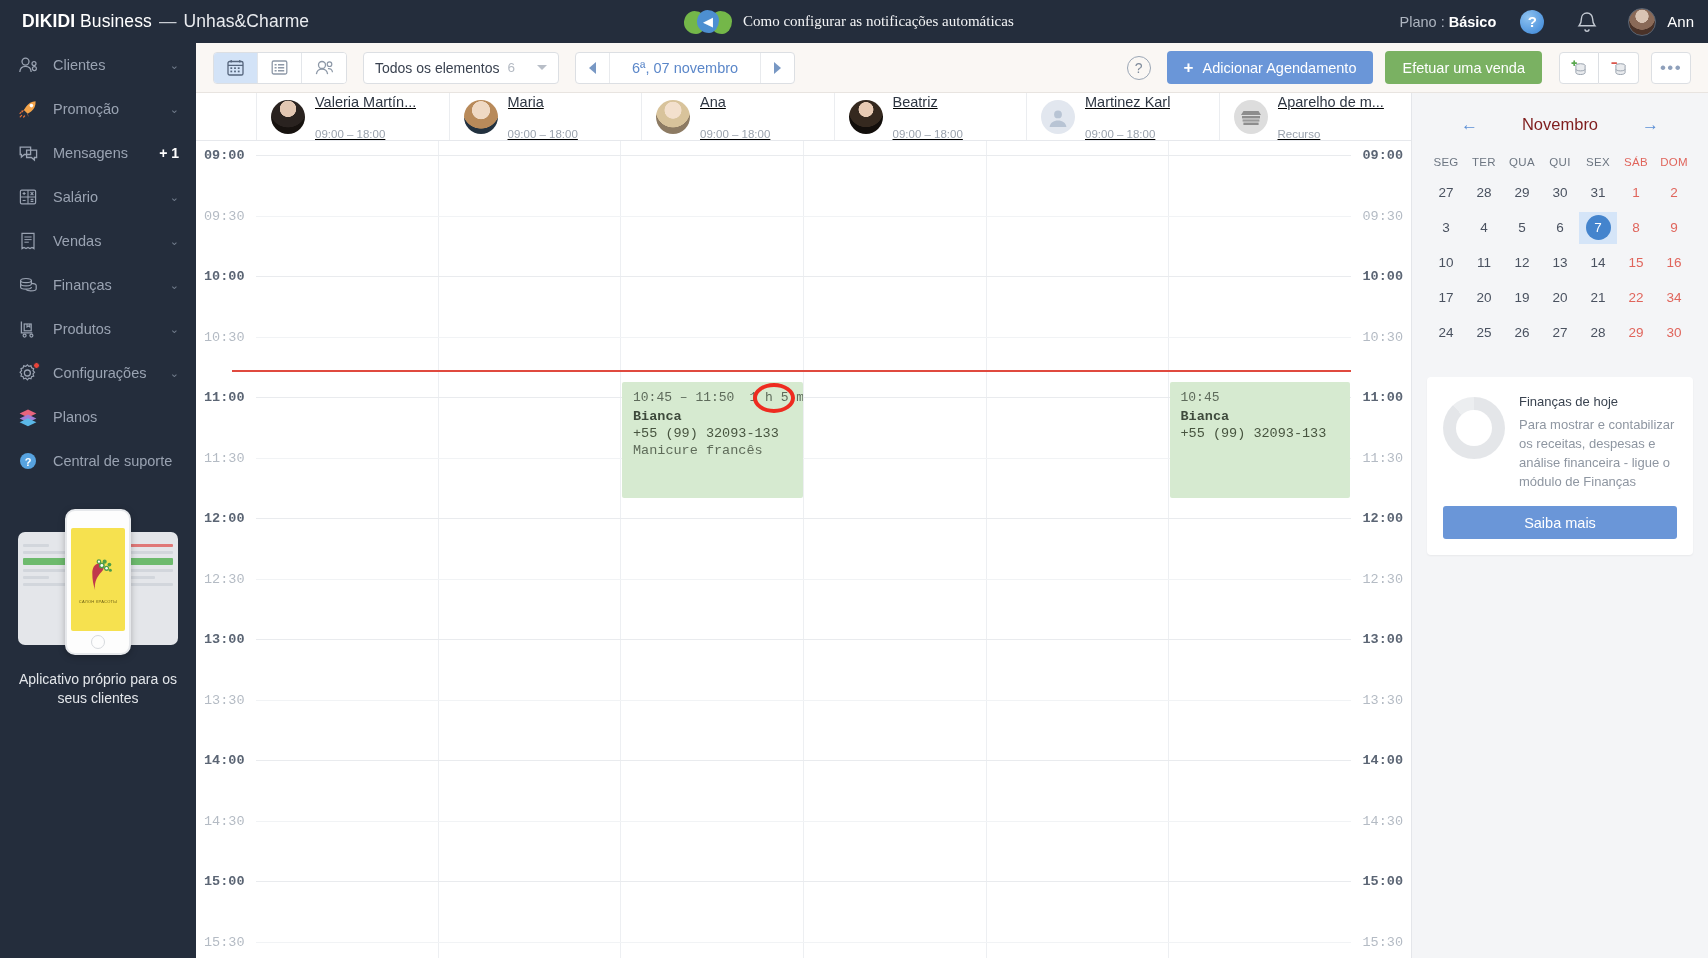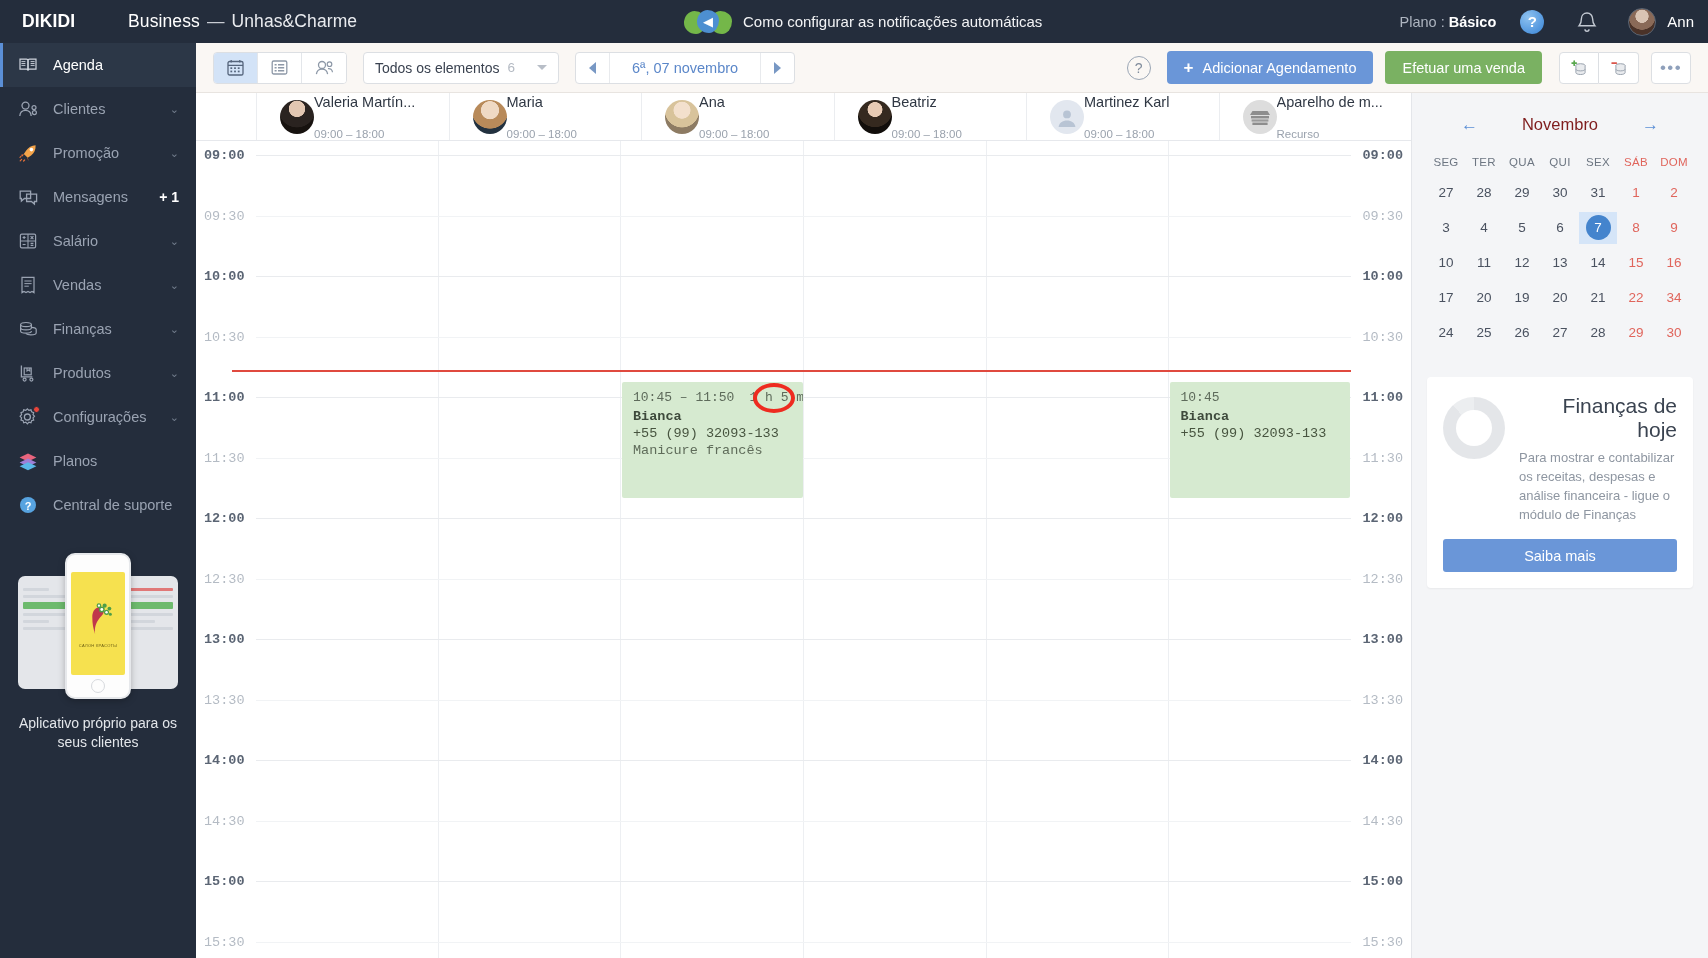--- a/index.html
+++ b/index.html
@@ -11,35 +11,35 @@
   body { position: relative; }
 
   
   .topbar {
     position: absolute; left: 0; top: 0; width: 1708px; height: 43px;
     background: #242d3c; display: flex; align-items: center;
     color: #ffffff; z-index: 40;
   }
   .brand { padding-left: 22px; font-size: 17.5px; letter-spacing: .1px; white-space: nowrap; }
   .brand .b-strong { font-weight: bold; }
-  .brand .b-light { font-weight: normal; margin-left: 48px; }
+  .brand .b-light { font-weight: normal; }
   .brand .b-dash { color: #c9cdd4; margin: 0 7px; }
   .brand .b-company { color: #e9ebef; }
 
   .promo-center {
     position: absolute; left: 684px; top: 0; height: 43px;
     display: flex; align-items: center; gap: 11px; cursor: pointer;
   }
   .promo-blobs { position: relative; width: 48px; height: 24px; }
   .blob { position: absolute; width: 22px; height: 23px; border-radius: 48% 52% 45% 55% / 52% 45% 55% 48%; }
   .blob.g1 { left: 0;  top: 1px; background: #74b749; }
   .blob.b  { left: 13px; top: 0; background: #4d8fd1; z-index: 3; }
   .blob.g2 { left: 26px; top: 1px; background: #74b749; }
   .blob-i { position: absolute; color: #fff; font-size: 13px; left: 50%; top: 50%; transform: translate(-50%,-50%); }
-  .promo-text { font-size: 15px; color: #f2f3f5; white-space: nowrap; }
+  .promo-text { font-size: 15px; color: #f2f3f5; white-space: nowrap; font-family: Liberation Serif, serif; }
 
   .topbar-right {
     position: absolute; right: 0; top: 0; height: 43px;
     display: flex; align-items: center; gap: 0px; padding-right: 14px;
   }
   .plan-label { font-size: 14.5px; color: #aeb5c0; margin-right: 24px; white-space: nowrap; }
   .plan-label b { color: #ffffff; }
   .help-circle {
     width: 24px; height: 24px; border-radius: 50%;
     background: radial-gradient(circle at 34% 30%, #8ec2f0, #4d93dd 75%);
@@ -165,21 +165,21 @@
   .dots3 { color: #8fa0bb; font-size: 17px; letter-spacing: 1.4px; line-height: 1; }
 
   
   .staff-header {
     position: absolute; left: 196px; top: 93px; width: 1215px; height: 48px;
     background: #ffffff; border-bottom: 1px solid #e6e8ec; display: flex; z-index: 15;
   }
   .staff-gutter { width: 60px; flex: 0 0 60px; }
   .staff-col {
     flex: 1 1 0; min-width: 0; display: flex; align-items: center;
-    border-left: 1px solid #ebedf0; padding-left: 23px; gap: 0; cursor: pointer;
+    border-left: 1px solid #ebedf0; padding-left: 14px; gap: 10px; cursor: pointer; text-decoration: underline;
   }
   .staff-av {
     width: 34px; height: 34px; border-radius: 50%; flex: 0 0 34px; overflow: hidden;
     background: #e7e9ed; position: relative;
   }
   .av-1 { background: radial-gradient(circle at 50% 26%, #e2c7b2 0 26%, #2a2320 28% 60%, #17120f 62% 100%); }
   .av-2 { background: radial-gradient(circle at 50% 30%, #efd9c4 0 30%, #b88a5a 32% 62%, #22313f 64% 100%); }
   .av-3 { background: radial-gradient(circle at 50% 30%, #f3e0cd 0 28%, #d8c39b 30% 58%, #8d7b63 60% 100%); }
   .av-4 { background: radial-gradient(circle at 50% 28%, #e8cbb4 0 24%, #35291f 26% 58%, #120e0b 60% 100%); }
   .av-empty { background: #e2e7ef; }
@@ -260,21 +260,21 @@
   .fin-top { display: flex; gap: 14px; }
   .donut {
     width: 62px; height: 62px; flex: 0 0 62px; border-radius: 50%;
     background: conic-gradient(#e4e6e9 0 88%, #eceef0 88% 100%);
     position: relative; margin-top: 3px;
   }
   .donut::after {
     content: ""; position: absolute; left: 50%; top: 50%; transform: translate(-50%,-50%);
     width: 36px; height: 36px; border-radius: 50%; background: #fff;
   }
-  .fin-title { font-size: 21px; color: #3a4350; text-align: right; }
+  .fin-title { font-size: 13px; color: #3a4350; }
   .fin-desc { font-size: 13px; color: #8e96a1; line-height: 1.45; margin-top: 7px; }
   .fin-btn {
     margin-top: 15px; width: 100%; height: 33px; background: #6a96d8; color: #fff;
     border: none; border-radius: 3px; font-size: 14.5px; cursor: pointer; font-family: inherit;
   }
 </style>
 </head>
 <body>
 
 <div class="topbar">
@@ -302,32 +302,20 @@
           <path d="M9 19.2a2 2 0 0 0 4 0" fill="none" stroke="#c3c9d2" stroke-width="1.4"></path>
         </svg>
     </span>
     <div class="avatar-top"></div>
     <span class="user-name">Ann</span>
   </div>
 </div>
 
 <div class="sidebar">
   <div id="nav-list">
-      <div class="nav-item active">
-        <span class="nav-ico">
-          <svg width="20" height="20" viewBox="0 0 20 20">
-            <path d="M2 4.2h6.5c.8 0 1.5.6 1.5 1.4v10c0-.8-.7-1.4-1.5-1.4H2z" fill="none" stroke="#cfd5de" stroke-width="1.2"></path>
-            <path d="M18 4.2h-6.5c-.8 0-1.5.6-1.5 1.4v10c0-.8.7-1.4 1.5-1.4H18z" fill="none" stroke="#cfd5de" stroke-width="1.2"></path>
-            <g stroke="#cfd5de" stroke-width=".9">
-              <path d="M3.4 6.6h4M3.4 8.5h4M3.4 10.4h4M12.6 6.6h4M12.6 8.5h4M12.6 10.4h4"></path>
-            </g>
-          </svg>
-        </span>
-        <span class="nav-label">Agenda</span>
-      </div>
       <div class="nav-item">
         <span class="nav-ico">
           <svg width="21" height="20" viewBox="0 0 21 20">
             <circle cx="7.5" cy="6.6" r="3.5" fill="none" stroke="#9aa3b2" stroke-width="1.3"></circle>
             <path d="M1.8 17c.3-3.6 2.8-5.6 5.7-5.6s5.4 2 5.7 5.6" fill="none" stroke="#9aa3b2" stroke-width="1.3"></path>
             <circle cx="16" cy="8.6" r="2" fill="none" stroke="#9aa3b2" stroke-width="1.2"></circle>
             <circle cx="16.4" cy="13.6" r="2" fill="none" stroke="#9aa3b2" stroke-width="1.2"></circle>
           </svg>
         </span>
         <span class="nav-label">Clientes</span>

